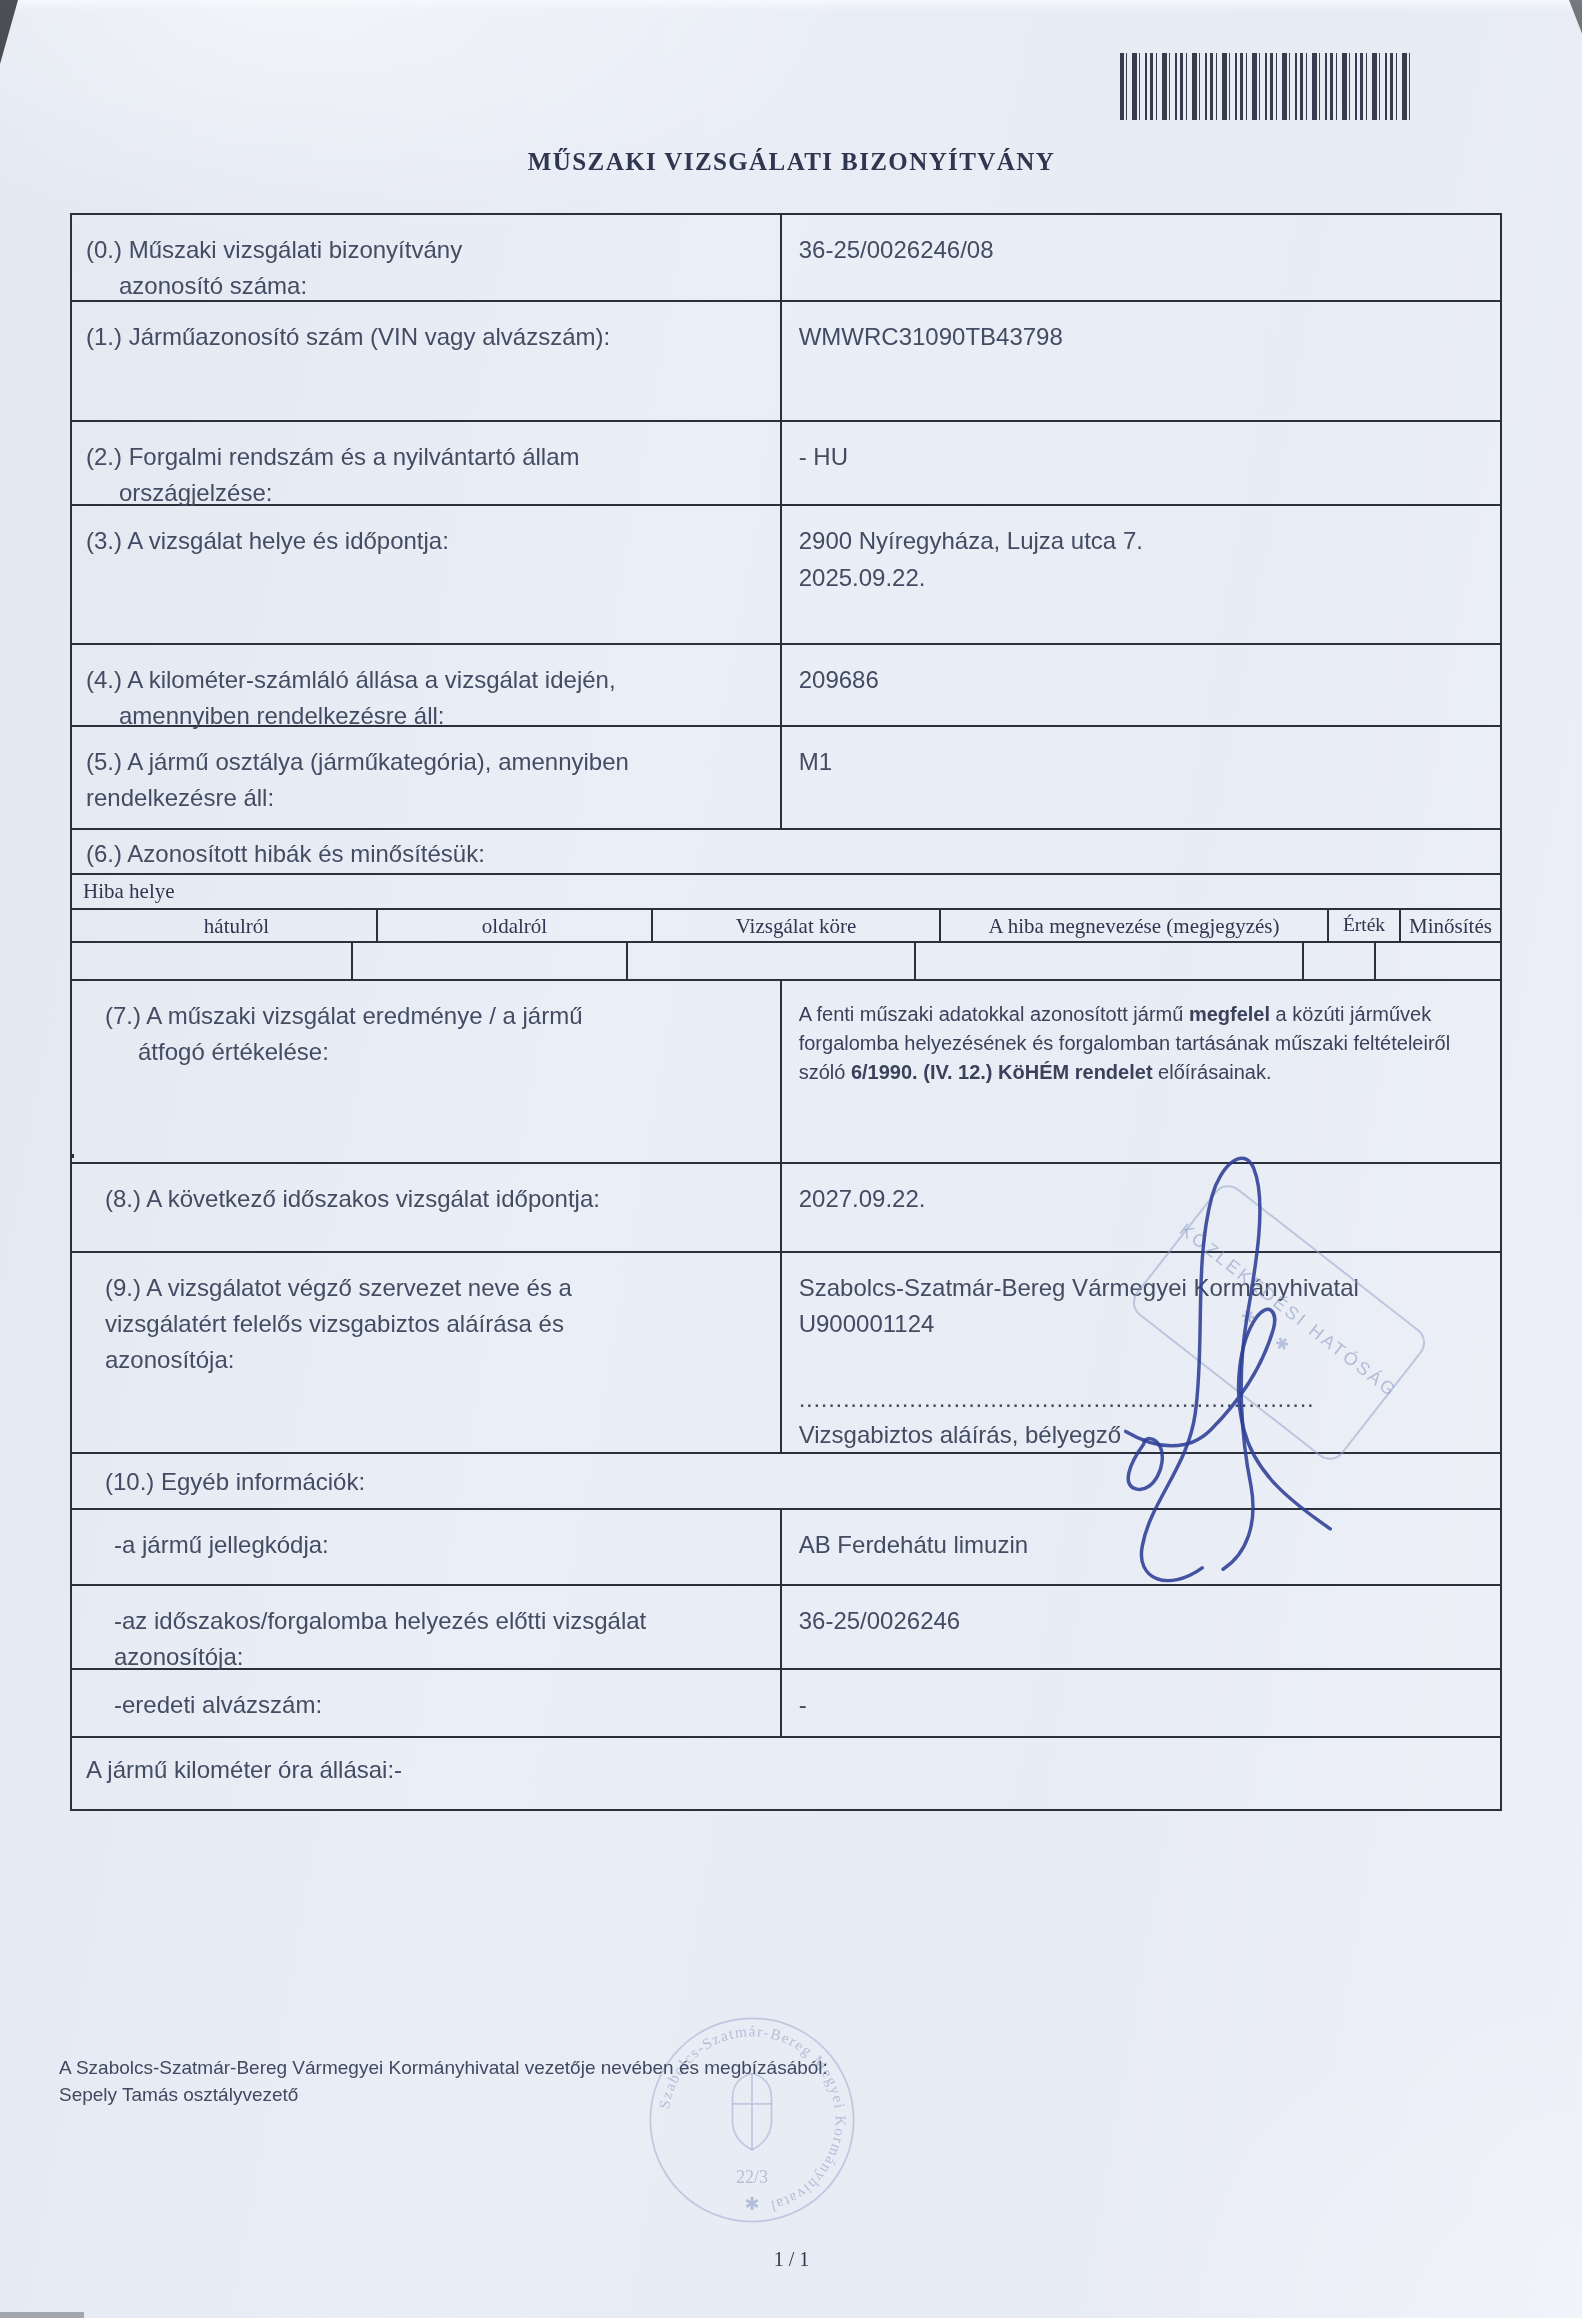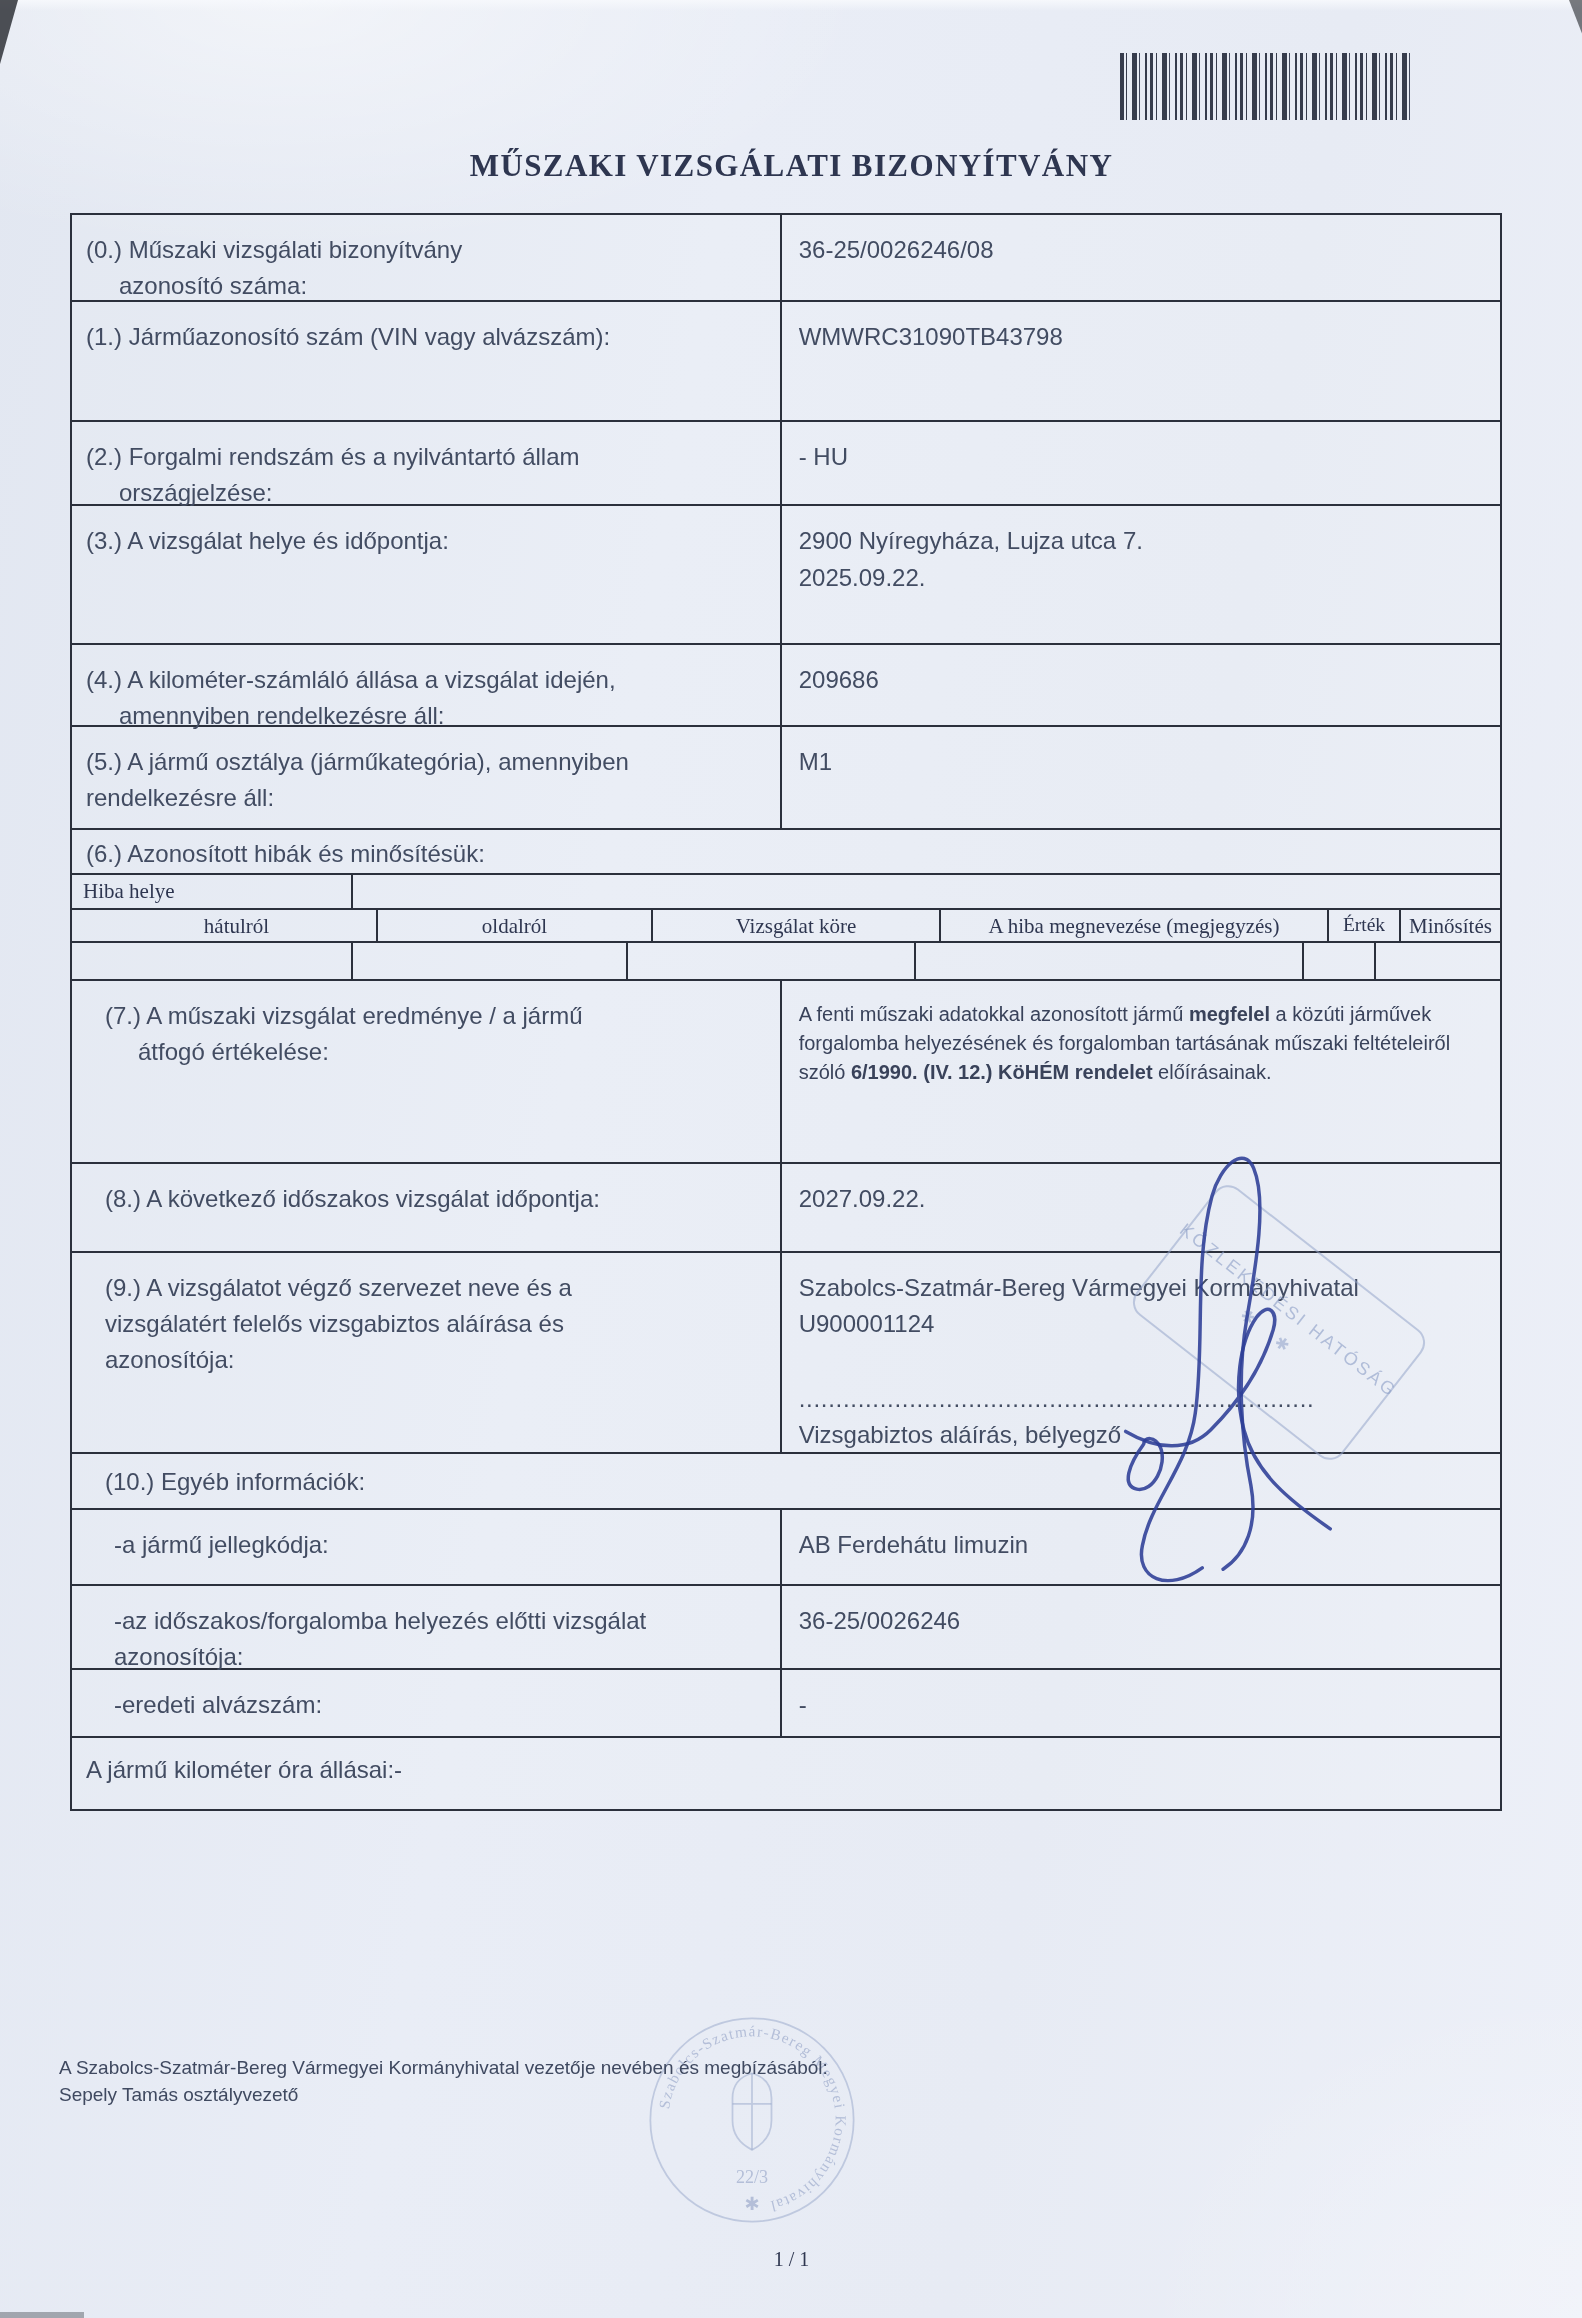--- a/index.html
+++ b/index.html
@@ -19,21 +19,21 @@
   .corner-tl{position:absolute;top:0;left:0;width:0;height:0;border-top:64px solid #23262c;border-right:18px solid transparent;opacity:.8;}
   .corner-tr{position:absolute;top:0;right:0;width:0;height:0;border-top:36px solid #23262c;border-left:14px solid transparent;opacity:.6;}
   .corner-bl{position:absolute;bottom:0;left:0;width:84px;height:7px;background:#3a3e47;opacity:.4;}
 
   .barcode{position:absolute;left:1120px;top:53px;width:295px;height:67px;
     background:
       repeating-linear-gradient(90deg,#272d3e 0 3.5px,rgba(0,0,0,0) 3.5px 5.6px,#272d3e 5.6px 7px,rgba(0,0,0,0) 7px 12px,#272d3e 12px 16.7px,rgba(0,0,0,0) 16.7px 19px,#343b50 19px 20px,rgba(0,0,0,0) 20px 25px,#272d3e 25px 27px,rgba(0,0,0,0) 27px 30px);
     opacity:.92;}
 
   .title{position:absolute;left:0;top:148px;width:1583px;margin:0;text-align:center;
-    font-family:"Liberation Serif",serif;font-weight:bold;font-size:31px;letter-spacing:1.4px;color:var(--serif-ink);}
+    font-family:"Liberation Serif",serif;font-weight:bold;font-size:25px;letter-spacing:1.4px;color:var(--serif-ink);}
 
   .maintable{position:absolute;left:70px;top:213px;width:1432px;border:2.1px solid var(--border);box-sizing:border-box;background:rgba(255,255,255,.06);}
   .row{display:flex;border-top:2.1px solid var(--border);box-sizing:border-box;}
   .row.first{border-top:none;}
   .cell{box-sizing:border-box;padding:16.7px 12.5px 0 14px;font-size:24px;line-height:36px;color:var(--ink);}
   .lbl{width:708px;flex:0 0 708px;}
   .val{flex:1;border-left:2.1px solid var(--border);padding-left:16.7px;}
   .fullw{flex:1;}
   .ind{padding-left:33px;}
   .gap2{margin-top:1.4px;}
@@ -46,21 +46,21 @@
   .srow + .srow{border-top:2.1px solid var(--border);}
   .scell{box-sizing:border-box;font-size:21px;padding-top:3.5px;text-align:center;}
   .scell + .scell{border-left:2.1px solid var(--border);}
   .h-left{text-align:left;padding-left:11px;}
   .sc1{width:279px;flex:0 0 279px;}
   .sc2{width:275px;flex:0 0 275px;}
   .sc3{width:288px;flex:0 0 288px;}
   .sc4{width:388px;flex:0 0 388px;}
   .sc5{width:72px;flex:0 0 72px;font-size:19.5px;}
   .sc6{flex:1;}
-  .hh-row{height:33px;}
+  .hh-row{height:33px;flex-direction:column;}
   .hd-row{height:33px;padding-left:25px;}
   .em-row{height:38px;}
 
   .sig{position:absolute;left:1038px;top:1136px;width:334px;height:460px;z-index:5;}
   .sig path{fill:none;stroke:var(--sig);stroke-width:5;stroke-linecap:round;opacity:.88;}
 
   .stamp-diamond{position:absolute;left:1148px;top:1242px;width:258px;height:157px;z-index:3;
     border:2.8px solid var(--stamp);border-radius:16.7px;transform:rotate(38deg);
     display:flex;flex-direction:column;align-items:center;justify-content:center;gap:9.8px;}
   .stamp-diamond .t1{font-size:18px;letter-spacing:2.8px;color:rgba(140,158,198,.62);white-space:nowrap;}

